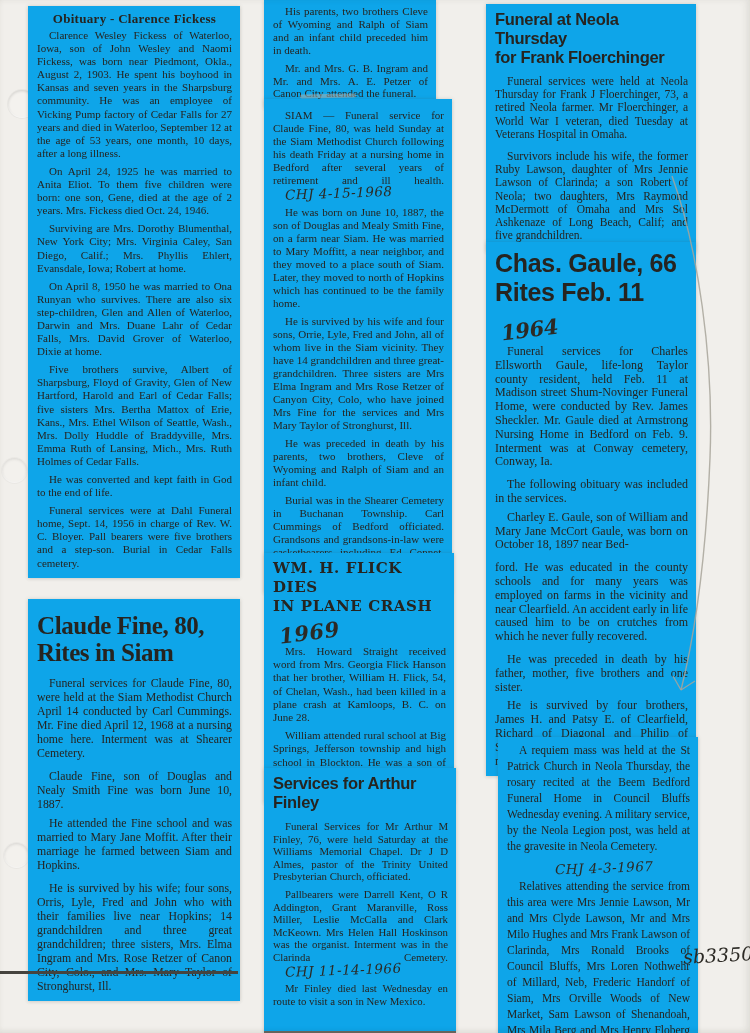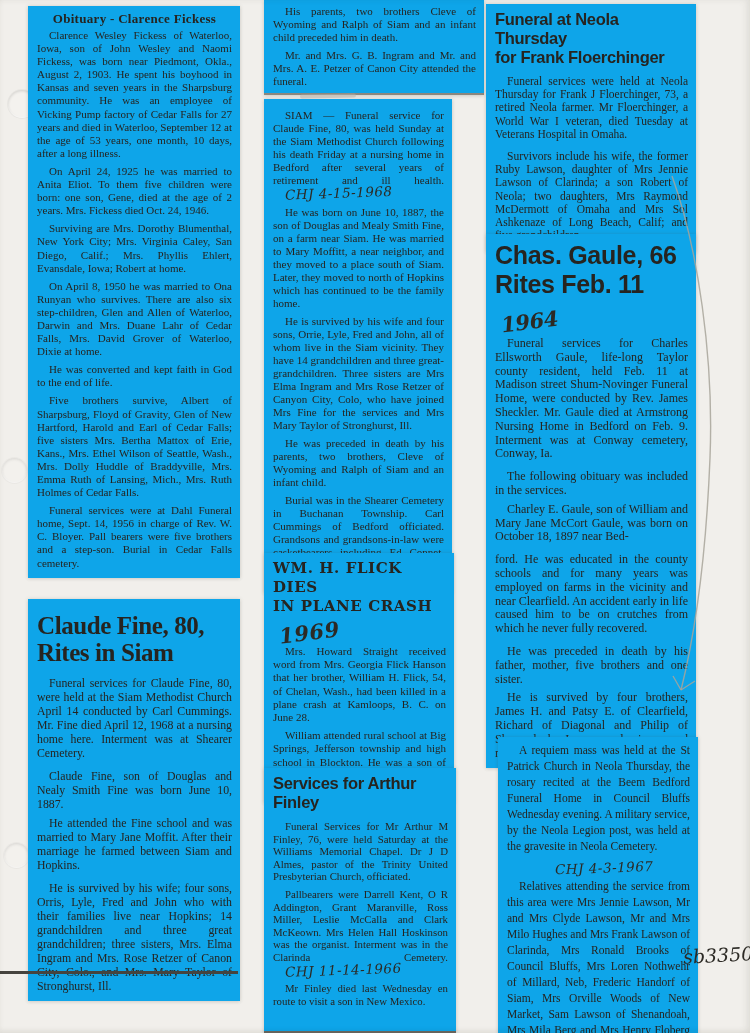--- a/index.html
+++ b/index.html
@@ -19,26 +19,26 @@
     box-shadow:0 0 4px rgba(90,85,70,.16), 0 1px 3px rgba(90,85,70,.12);
     padding:5px 8px 8px 9px; box-sizing:border-box;
   }
   .clip p { margin:0 0 5px; text-align:justify; text-indent:12px; }
   .clip p.noindent { text-indent:0; }
   .clip p.lastp { margin-bottom:0; }
   .piece-break { margin-top:9px !important; }
 
   #clip-fickess { left:28px; top:6px;  width:212px; font-size:11px;  line-height:13.1px; }
   #clip-claude  { left:28px; top:599px; width:212px; font-size:11.8px; line-height:14px; }
-  #clip-cont    { left:264px; top:0;    width:220px; font-size:11px;  line-height:12.9px; border-bottom:2px solid #8b877e; padding-bottom:6px;}
+  #clip-cont    { left:264px; top:0;    width:172px; font-size:11px;  line-height:12.9px; border-bottom:2px solid #8b877e; padding-bottom:6px;}
   #clip-siam    { left:264px; top:99px; width:188px; font-size:11px;  line-height:13px; padding-top:10px;}
   #clip-flick   { left:264px; top:553px; width:190px; font-size:11px; line-height:13.2px; }
   #clip-finley  { left:264px; top:768px; width:192px; font-size:10.8px; line-height:12.6px; border-bottom:2px solid #6b6861; padding-bottom:24px;}
   #clip-floer   { left:486px; top:4px;  width:210px; font-size:11.5px; line-height:13.2px; border-bottom:2px solid #8b877e; padding-bottom:8px;}
-  #clip-gaule   { left:486px; top:234px; width:210px; font-size:12px;  line-height:13.8px; }
+  #clip-gaule   { left:486px; top:242px; width:210px; font-size:12px;  line-height:13.8px; }
   #clip-requiem { left:498px; top:737px; width:200px; font-size:11.5px; line-height:16px; border-bottom:2px solid #55524b; padding-bottom:8px;}
 
   .h-fickess { font:bold 13px/16px "Liberation Serif", serif; text-align:center; letter-spacing:.3px; margin:0 0 2px; }
   .h-serif-big { font:bold 25px/27px "Liberation Serif", serif; letter-spacing:-.4px; margin:8px 0 10px; }
   .h-sans-big  { font:bold 25px/29px "Liberation Sans", sans-serif; letter-spacing:-.3px; margin:2px 0 8px; }
   .h-cond { font:bold 16.5px/19px "Liberation Sans", sans-serif; letter-spacing:-.3px; margin:1px 0 8px; }
   .h-flick { font:bold 15px/19px "DejaVu Serif", serif; letter-spacing:.6px; margin:1px 0 7px; }
 
   .hw { font-family:"DejaVu Serif", serif; font-style:italic; color:#2c2a25; white-space:nowrap; }
   .hw-date { font-size:13.5px; letter-spacing:.5px; display:inline-block; transform:rotate(-2deg); }
@@ -66,22 +66,22 @@
   <div class="hole" id="hole-1"></div>
   <div class="hole" id="hole-2"></div>
   <div class="hole" id="hole-3"></div>
 
   <section class="clip" id="clip-fickess">
     <h2 class="h-fickess">Obituary - Clarence Fickess</h2>
     <p>Clarence Wesley Fickess of Waterloo, Iowa, son of John Wesley and Naomi Fickess, was born near Piedmont, Okla., August 2, 1903. He spent his boyhood in Kansas and seven years in the Sharpsburg community. He was an employee of Vicking Pump factory of Cedar Falls for 27 years and died in Waterloo, September 12 at the age of 53 years, one month, 10 days, after a long illness.</p>
     <p>On April 24, 1925 he was married to Anita Eliot. To them five children were born: one son, Gene, died at the age of 2 years. Mrs. Fickess died Oct. 24, 1946.</p>
     <p>Surviving are Mrs. Dorothy Blumenthal, New York City; Mrs. Virginia Caley, San Diego, Calif.; Mrs. Phyllis Ehlert, Evansdale, Iowa; Robert at home.</p>
     <p>On April 8, 1950 he was married to Ona Runyan who survives. There are also six step-children, Glen and Allen of Waterloo, Darwin and Mrs. Duane Lahr of Cedar Falls, Mrs. David Grover of Waterloo, Dixie at home.</p>
+    <p>Five brothers survive, Albert of Sharpsburg, Floyd of Gravity, Glen of New Hartford, Harold and Earl of Cedar Falls; five sisters Mrs. Bertha Mattox of Erie, Kans., Mrs. Ethel Wilson of Seattle, Wash., Mrs. Dolly Huddle of Braddyville, Mrs. Emma Ruth of Lansing, Mich., Mrs. Ruth Holmes of Cedar Falls.</p>
     <p>He was converted and kept faith in God to the end of life.</p>
-    <p>Five brothers survive, Albert of Sharpsburg, Floyd of Gravity, Glen of New Hartford, Harold and Earl of Cedar Falls; five sisters Mrs. Bertha Mattox of Erie, Kans., Mrs. Ethel Wilson of Seattle, Wash., Mrs. Dolly Huddle of Braddyville, Mrs. Emma Ruth of Lansing, Mich., Mrs. Ruth Holmes of Cedar Falls.</p>
     <p class="lastp">Funeral services were at Dahl Funeral home, Sept. 14, 1956 in charge of Rev. W. C. Bloyer. Pall bearers were five brothers and a step-son. Burial in Cedar Falls cemetery.</p>
   </section>
 
   <section class="clip" id="clip-claude">
     <h2 class="h-serif-big">
       <span>Claude Fine, 80,</span><br>
       <span>Rites in Siam</span>
     </h2>
     <p>Funeral services for Claude Fine, 80, were held at the Siam Methodist Church April 14 conducted by Carl Cummings. Mr. Fine died April 12, 1968 at a nursing home here. Interment was at Shearer Cemetery.</p>
     <p class="piece-break">Claude Fine, son of Douglas and Nealy Smith Fine was born June 10, 1887.</p>

